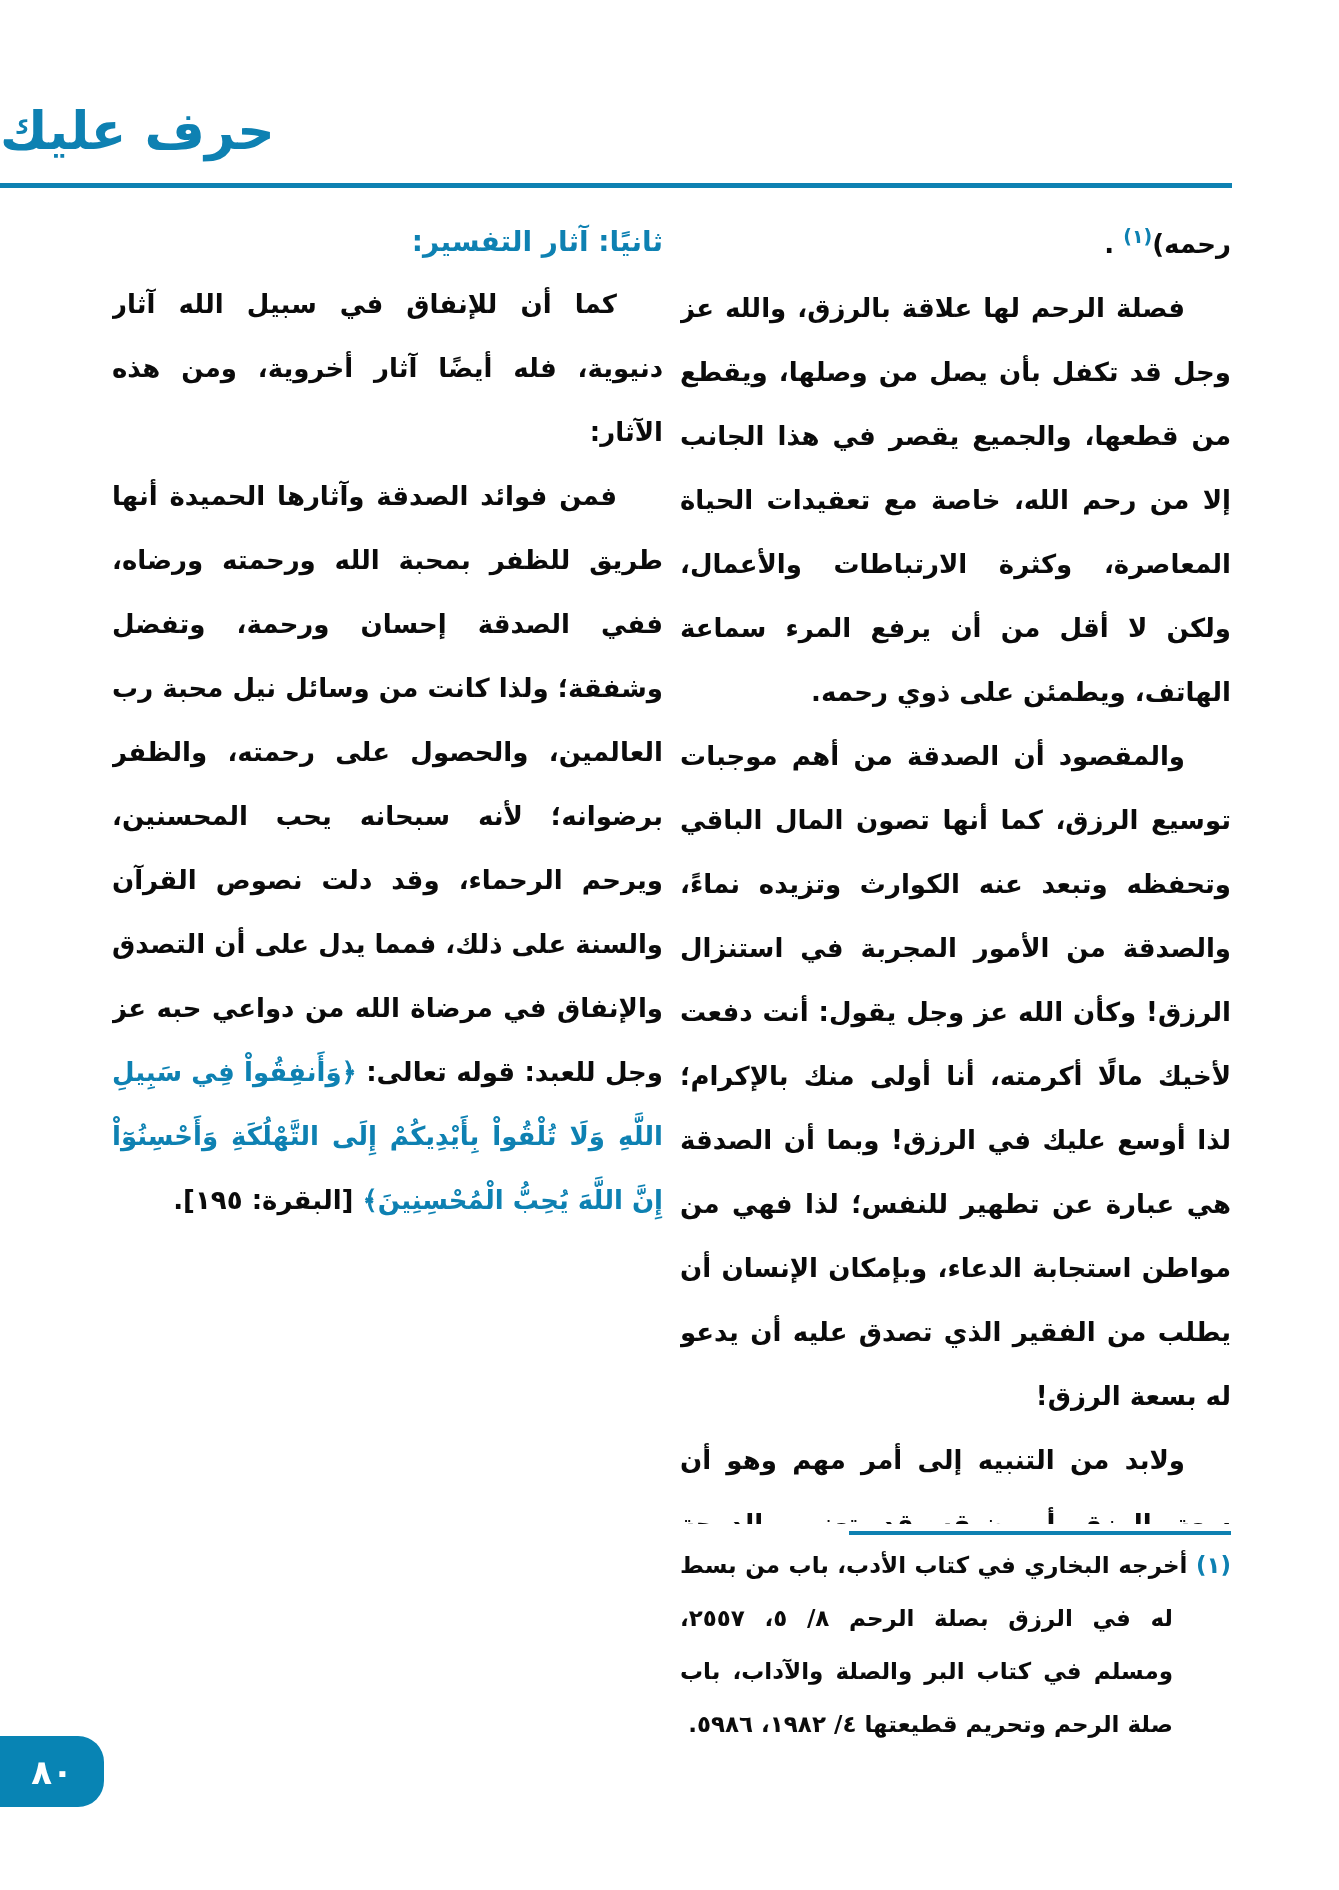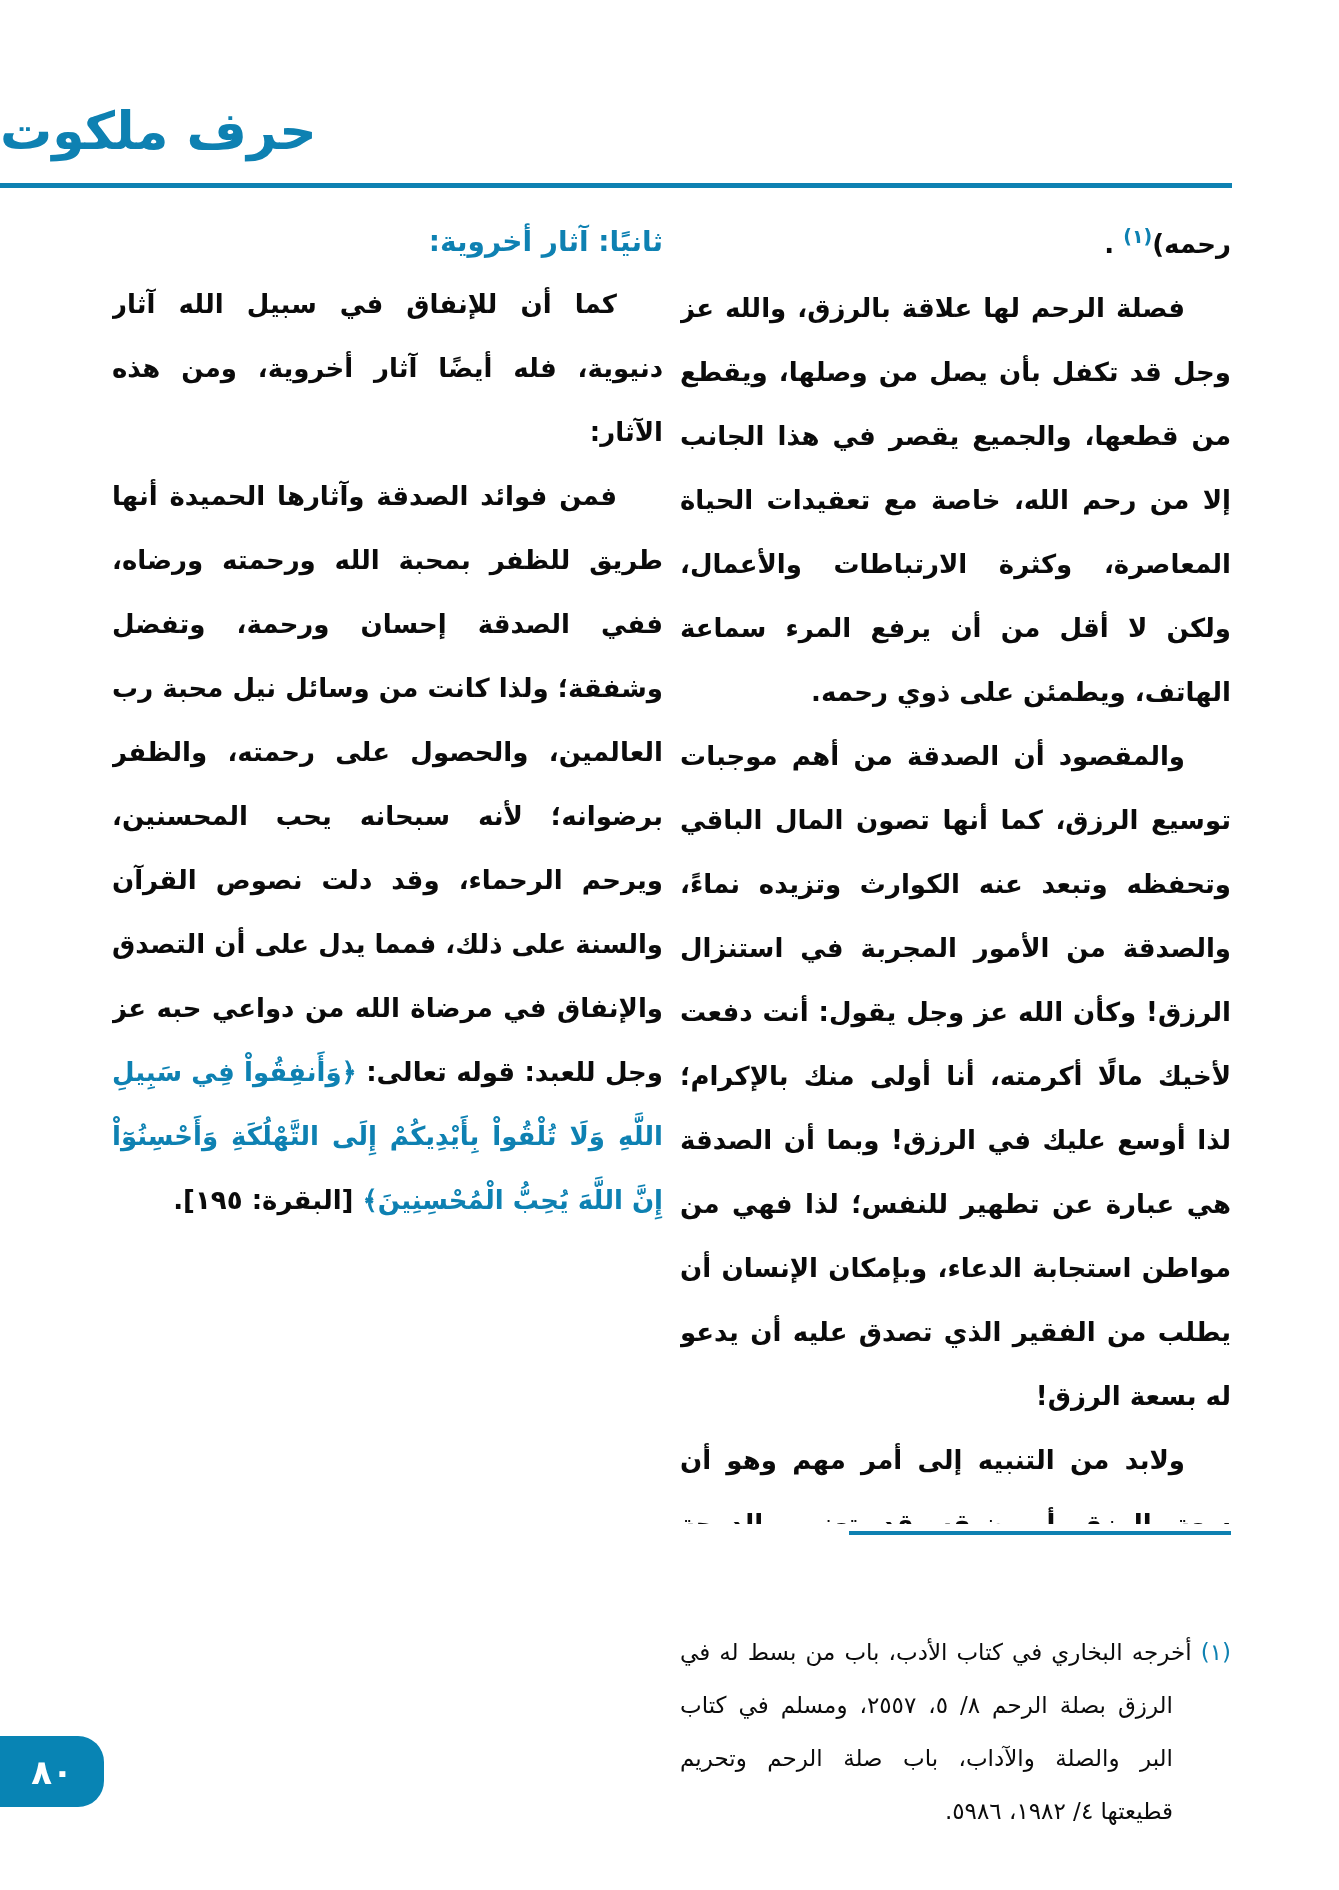--- a/index.html
+++ b/index.html
@@ -81,27 +81,27 @@
   .footnote-rule {
     position: absolute;
     top: 1531px;
     right: 108px;
     width: 382px;
     height: 4px;
     background: #0e81b2;
   }
   .footnote-block {
     position: absolute;
-    top: 1626px;
+    top: 1539px;
     right: 108px;
     width: 551px;
     direction: rtl;
     text-align: justify;
     font-size: 23px;
-    font-weight: normal;
+    font-weight: bold;
     color: #0b0b0b;
     line-height: 53px;
   }
   .footnote-block p {
     padding-right: 58px;
     text-indent: -58px;
   }
   .footnote-block .marker { color: #0e81b2; }
 
   
@@ -145,33 +145,33 @@
     font-weight: bold;
     line-height: 1;
   }
 </style>
 </head>
 <body>
 
 <div class="page">
 
   <div class="chapter-title">
-    <span class="t">حرف ملكوت</span>
+    <span class="t">حرف عليك</span>
   </div>
   <div class="header-rule"></div>
 
   <section class="col col-right">
     <p><span>رحمه)</span><span class="footnote-ref">(١)</span><span> .</span></p>
     <p class="indent">فصلة الرحم لها علاقة بالرزق، والله عز وجل قد تكفل بأن يصل من وصلها، ويقطع من قطعها، والجميع يقصر في هذا الجانب إلا من رحم الله، خاصة مع تعقيدات الحياة المعاصرة، وكثرة الارتباطات والأعمال، ولكن لا أقل من أن يرفع المرء سماعة الهاتف، ويطمئن على ذوي رحمه.</p>
     <p class="indent">والمقصود أن الصدقة من أهم موجبات توسيع الرزق، كما أنها تصون المال الباقي وتحفظه وتبعد عنه الكوارث وتزيده نماءً، والصدقة من الأمور المجربة في استنزال الرزق! وكأن الله عز وجل يقول: أنت دفعت لأخيك مالًا أكرمته، أنا أولى منك بالإكرام؛ لذا أوسع عليك في الرزق! وبما أن الصدقة هي عبارة عن تطهير للنفس؛ لذا فهي من مواطن استجابة الدعاء، وبإمكان الإنسان أن يطلب من الفقير الذي تصدق عليه أن يدعو له بسعة الرزق!</p>
     <p class="indent">ولابد من التنبيه إلى أمر مهم وهو أن سعة الرزق أو ضيقه قد تعني بالدرجة الأولى ما يجعله الله تعالى من البركة فيما آتاه لعبده، وما يمتعه به من السعادة والطمأنينة</p>
   </section>
 
   <section class="col col-left">
-    <p class="section-heading">ثانيًا: آثار أخروية:</p>
+    <p class="section-heading">ثانيًا: آثار التفسير:</p>
     <p class="indent">كما أن للإنفاق في سبيل الله آثار دنيوية، فله أيضًا آثار أخروية، ومن هذه الآثار:</p>
     <p class="indent"><span>فمن فوائد الصدقة وآثارها الحميدة أنها طريق للظفر بمحبة الله ورحمته ورضاه، ففي الصدقة إحسان ورحمة، وتفضل وشفقة؛ ولذا كانت من وسائل نيل محبة رب العالمين، والحصول على رحمته، والظفر برضوانه؛ لأنه سبحانه يحب المحسنين، ويرحم الرحماء، وقد دلت نصوص القرآن والسنة على ذلك، فمما يدل على أن التصدق والإنفاق في مرضاة الله من دواعي حبه عز وجل للعبد: قوله تعالى: </span><span class="quran">﴿وَأَنفِقُواْ فِي سَبِيلِ اللَّهِ وَلَا تُلْقُواْ بِأَيْدِيكُمْ إِلَى التَّهْلُكَةِ وَأَحْسِنُوٓاْ إِنَّ اللَّهَ يُحِبُّ الْمُحْسِنِينَ﴾</span><span> [البقرة: ١٩٥].</span></p>
 
   </section>
 
   <div class="footnote-rule"></div>
   <div class="footnote-block">
     <p><span class="marker">(١)</span><span> أخرجه البخاري في كتاب الأدب، باب من بسط له في الرزق بصلة الرحم ٨/ ٥، ٢٥٥٧، ومسلم في كتاب البر والصلة والآداب، باب صلة الرحم وتحريم قطيعتها ٤/ ١٩٨٢، ٥٩٨٦.</span></p>
   </div>
 

